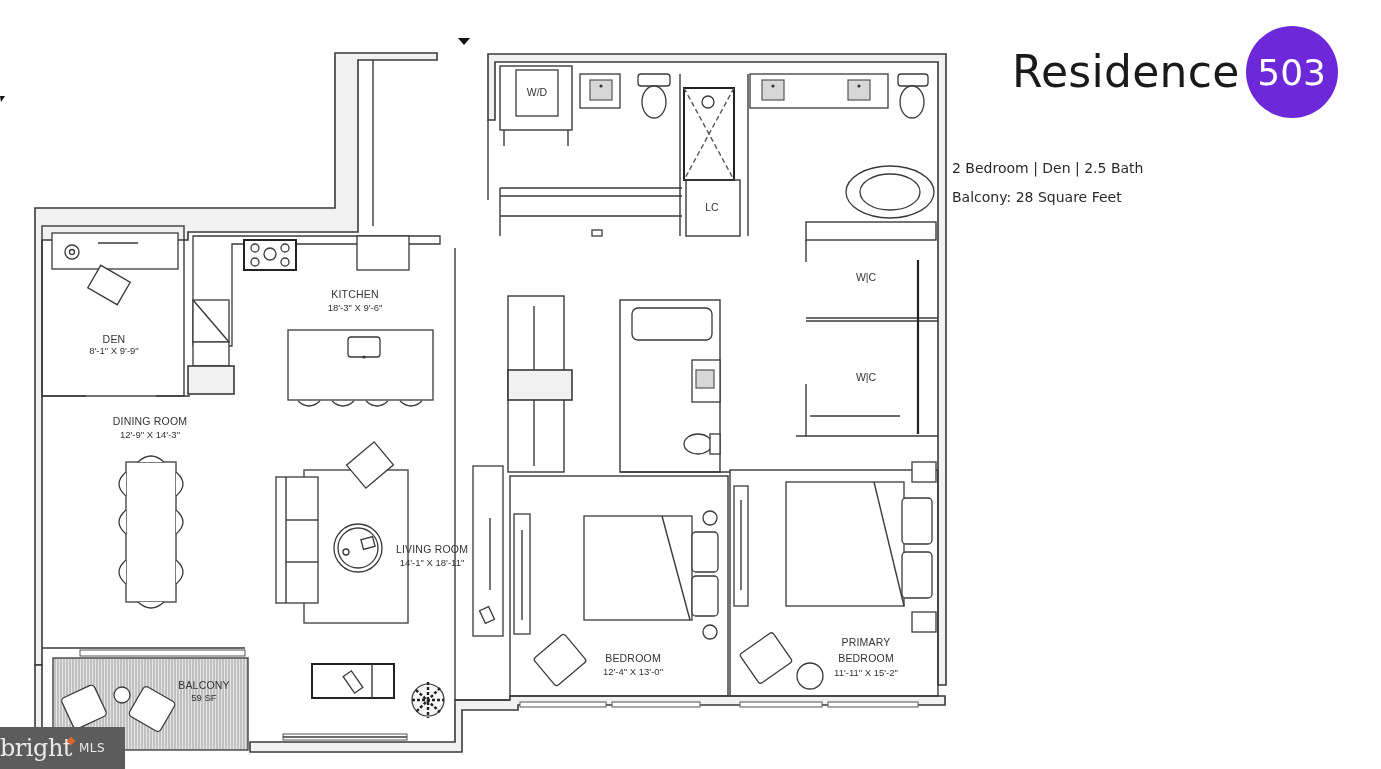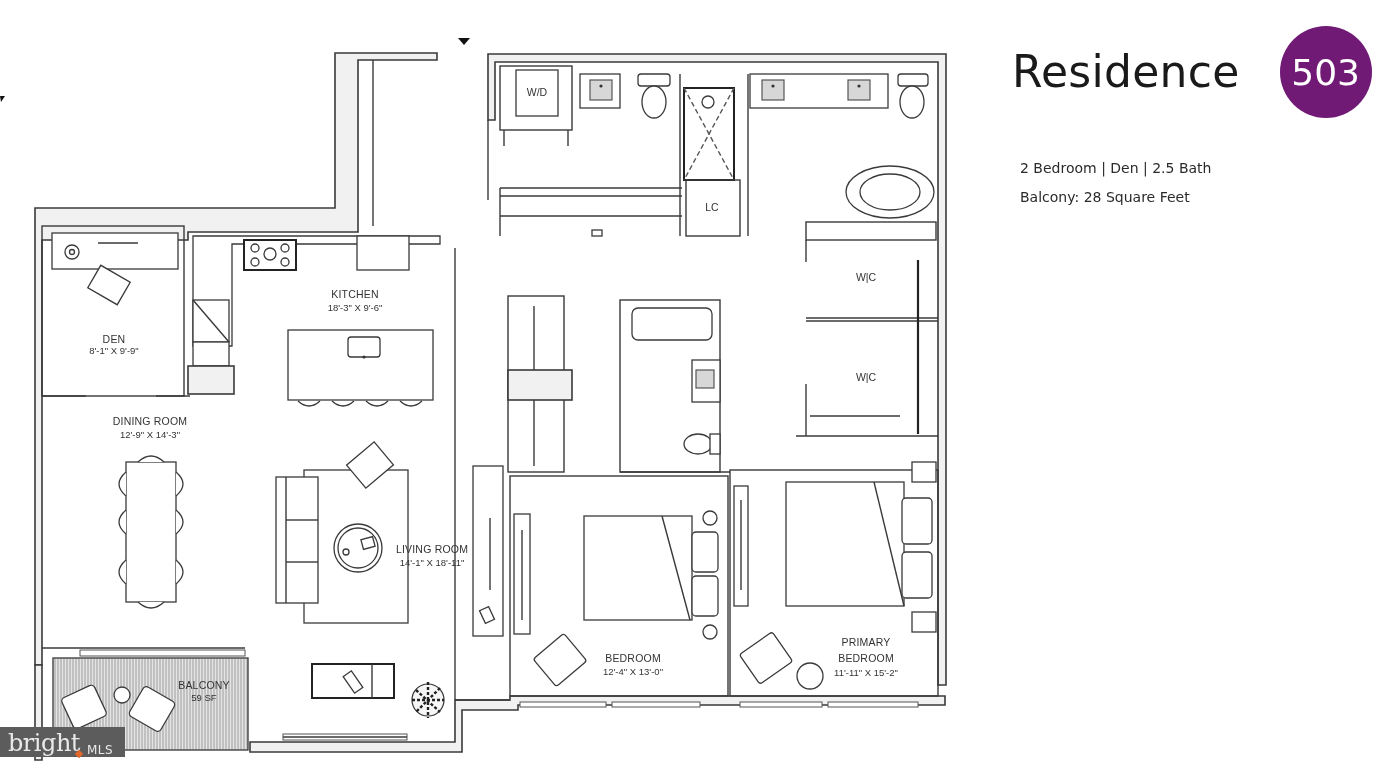--- a/index.html
+++ b/index.html
@@ -11,27 +11,27 @@
     .fx { fill: #ffffff; stroke: #3a3a3a; stroke-width: 1.3; }
     .fx-dark { fill: #ffffff; stroke: #222; stroke-width: 2; }
     .fx-gray { fill: #d7d7d7; stroke: #555; stroke-width: 1.2; }
     .dash { fill: none; stroke: #555; stroke-width: 1.4; stroke-dasharray: 5 3; }
     .glass { fill: #ffffff; stroke: #555; stroke-width: 1; }
     .room-label { font-family: "Liberation Sans", sans-serif; font-size: 10.5px; fill: #333; text-anchor: middle; letter-spacing: 0.2px; }
     .room-dim { font-family: "Liberation Sans", sans-serif; font-size: 9.5px; fill: #333; text-anchor: middle; }
     .small-label { font-family: "Liberation Sans", sans-serif; font-size: 10.5px; fill: #333; text-anchor: middle; }
     .balcony-fill { fill: url(#hatch); stroke: #444; stroke-width: 1.4; }
 
-    .title-block { position: absolute; left: 1012px; top: 26px; display: flex; align-items: center; gap: 34px; }
+    .title-block { position: absolute; left: 1012px; top: 26px; display: flex; align-items: center; }
     .title-text { font-family: "DejaVu Sans", sans-serif; font-size: 44px; color: #1a1a1a; letter-spacing: 0.3px; line-height: 1; }
-    .unit-badge { width: 92px; height: 92px; border-radius: 50%; background: #701a75; color: #fff; display: flex; align-items: center; justify-content: center; font-family: "DejaVu Sans", sans-serif; font-size: 36px; margin-left: 6px; }
-    .specs { position: absolute; left: 1020px; top: 154px; }
+    .unit-badge { width: 92px; height: 92px; border-radius: 50%; background: #6d28d9; color: #fff; display: flex; align-items: center; justify-content: center; font-family: "DejaVu Sans", sans-serif; font-size: 36px; margin-left: 6px; }
+    .specs { position: absolute; left: 952px; top: 154px; }
     .spec-line { font-family: "DejaVu Sans", sans-serif; font-size: 14px; color: #2a2a2a; line-height: 28.5px; white-space: nowrap; }
 
-    .watermark { position: absolute; left: 0; top: 727px; width: 125px; height: 30px; background: #5c5c5c; display: flex; align-items: flex-end; padding-left: 8px; box-sizing: border-box; }
+    .watermark { position: absolute; left: 0; top: 727px; width: 125px; height: 42px; background: #5c5c5c; display: flex; align-items: center; padding-left: 0; box-sizing: border-box; }
     .wm-brand { font-family: "DejaVu Serif", serif; font-size: 24px; color: #e9e9e9; letter-spacing: -0.5px; }
     .wm-dot { width: 6px; height: 6px; background: #e0662b; transform: rotate(45deg); margin-left: -4px; margin-top: -14px; }
     .wm-mls { font-family: "DejaVu Sans", sans-serif; font-size: 12px; color: #e9e9e9; margin-left: 5px; margin-top: 0; letter-spacing: 0.5px; }
   </style>
 </head>
 <body>
 
 <svg id="plan" viewBox="0 0 1381 769" xmlns="http://www.w3.org/2000/svg">
   <defs>
     <pattern id="hatch" width="3" height="3" patternUnits="userSpaceOnUse">

